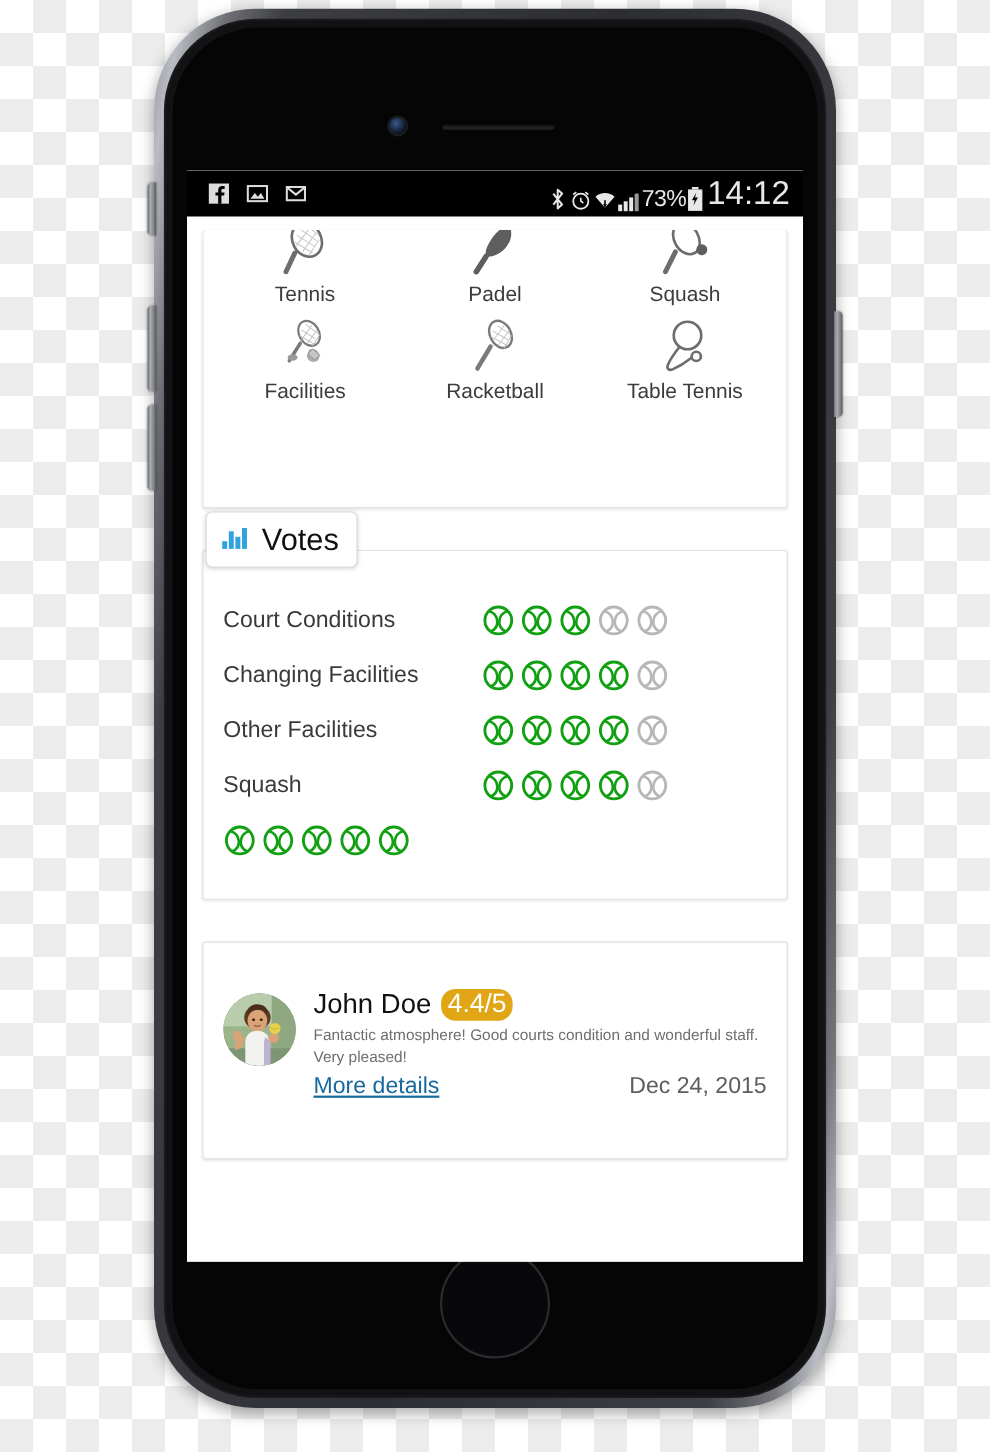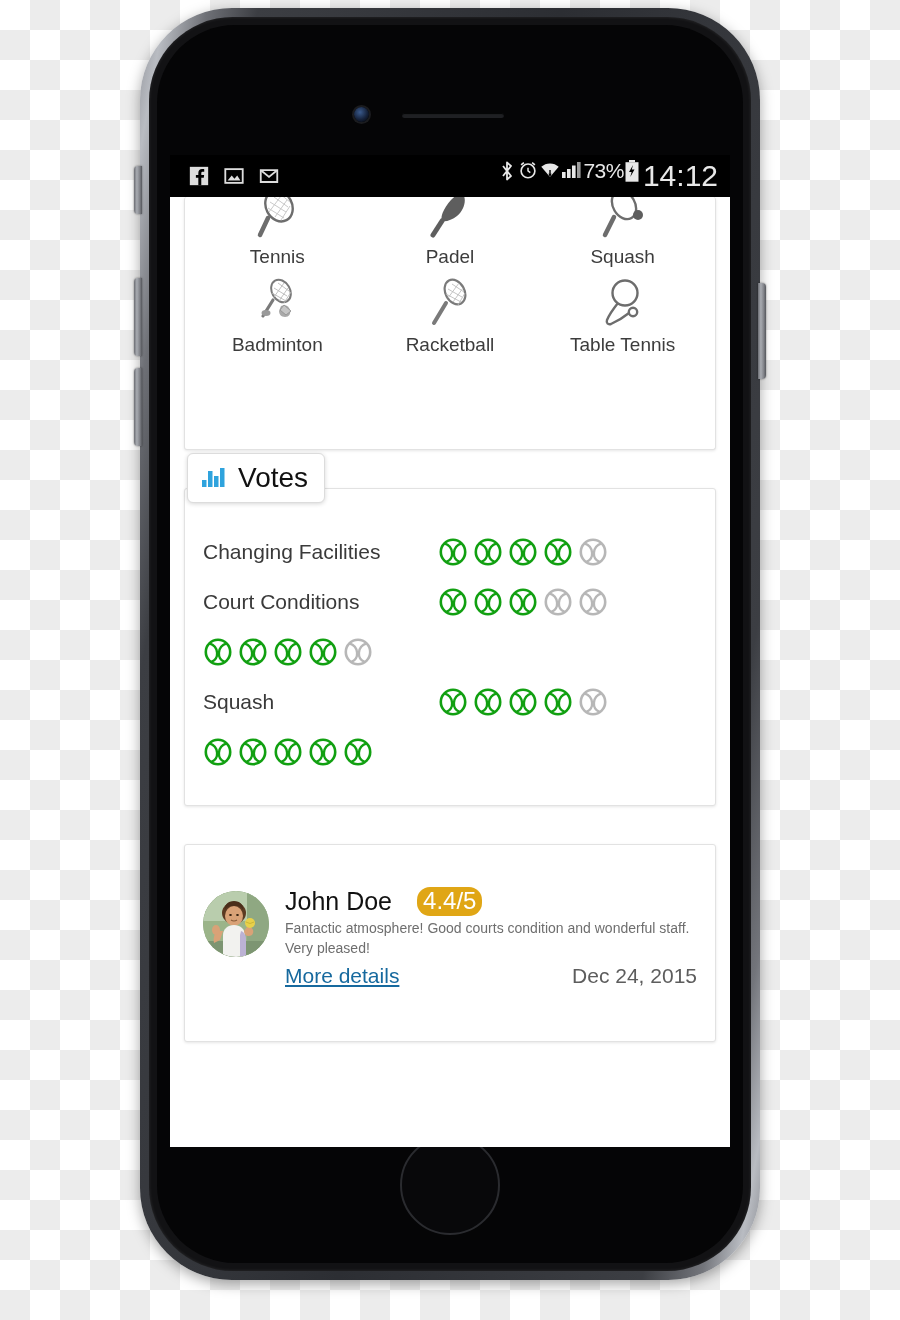--- a/index.html
+++ b/index.html
@@ -83,30 +83,30 @@
   }
 
   
   .statusbar {
     height: 42px; background: #000;
     display: flex; align-items: center;
     padding: 0 12px 0 18px;
     color: #e8e8e8;
   }
   .sb-left { display: flex; align-items: center; gap: 13px; }
-  .sb-right { display: flex; align-items: flex-start; margin-left: auto; }
+  .sb-right { display: flex; align-items: flex-end; margin-left: auto; }
   .sb-icon { display: inline-flex; align-items: center; justify-content: center; }
   .sb-pct { font-size: 21px; letter-spacing: -0.5px; }
   .sb-clock { font-size: 30px; letter-spacing: 0px; margin-left: 3px; }
 
   
   .app {
     height: 950px;
     background: #fff;
-    padding: 0 14px;
+    padding: 12px 14px;
     position: relative;
   }
   .card {
     background: #fff;
     border: 1px solid #e2e2e2;
     border-radius: 3px;
     box-shadow: 0 1px 3px rgba(0,0,0,0.10);
     position: relative;
   }
 
@@ -161,21 +161,21 @@
 
   
   .card-reviews { padding: 42px 18px 0 18px; height: 198px; overflow: hidden; }
   .review { display: flex; gap: 16px; }
   .avatar {
     flex: 0 0 66px; width: 66px; height: 66px; border-radius: 50%;
     overflow: hidden; background: #8aa27c; position: relative;
     margin-top: 4px;
   }
   .review-body { flex: 1; min-width: 0; }
-  .review-head { display: flex; align-items: center; gap: 25px; }
+  .review-head { display: flex; align-items: center; gap: 9px; }
   .review-name { font-size: 25px; color: #111; }
   .rating-badge {
     background: #e0a615; color: #fff;
     font-size: 24px; padding: 1px 6px 3px 6px; line-height: 1.05; border-radius: 13px;
   }
   .review-text {
     font-size: 14px; color: #6e6e6e; line-height: 1.42;
     margin-top: 3px;
   }
   .review-foot {
@@ -321,21 +321,21 @@
               <g stroke="#b9b9b9" stroke-width="0.9">
                 <path d="M20 10l13 8M18 15l14 8M24 5l11 8"></path>
                 <path d="M20 19l10-14M25 23l9-13M30 25l7-11"></path>
               </g>
               <path d="M19 22L9 38" stroke="#7a7a7a" stroke-width="3.2" stroke-linecap="round" fill="none"></path>
               <ellipse cx="12" cy="35" rx="4.5" ry="3" fill="#9a9a9a"></ellipse>
               <path d="M27 28c4-2 8 0 9 4s-1 7-5 7-6-3-6-6z" fill="#aaa"></path>
               <path d="M30 27l-4 5 6 5 5-4z" fill="#c5c5c5" stroke="#8e8e8e" stroke-width="0.8"></path>
             </svg>
           </span>
-          <span class="sport-label">Badminton</span>
+          <span class="sport-label">Facilities</span>
         </div>
 
         <div class="sport">
           <span class="sport-icon">
             <svg width="46" height="52" viewBox="0 0 46 52">
               <g stroke="#7a7a7a" fill="none" stroke-width="2.2">
                 <ellipse cx="28" cy="14" rx="9.5" ry="13" transform="rotate(-28 28 14)"></ellipse>
               </g>
               <g stroke="#bdbdbd" stroke-width="0.9">
                 <path d="M21 11l14 8M19 16l15 8M25 6l12 8"></path>
@@ -371,80 +371,81 @@
             <rect x="7" y="8" width="4.5" height="16" fill="#2fa3dd"></rect>
             <rect x="13" y="13" width="4.5" height="11" fill="#2fa3dd"></rect>
             <rect x="19" y="5" width="4.5" height="19" fill="#2fa3dd"></rect>
           </svg>
         </span>
         <span class="badge-title">Votes</span>
       </div>
 
       <div class="card card-votes">
         <div class="vote-row">
-          <span class="vote-label">Changing Facilities</span>
+          <span class="vote-label">Court Conditions</span>
           <span class="balls">
-              <svg width="30" height="30" viewBox="0 0 30 30">
-                <circle cx="15" cy="15" r="12.2" fill="none" stroke="#11a011" stroke-width="2.6"></circle>
-                <path d="M6.2 6.4c4.8 1.4 7.6 5 7.9 9.4.3 4.3-1.9 7.4-5.6 9.1" fill="none" stroke="#11a011" stroke-width="2.4"></path>
-                <path d="M23.8 6.4c-4.8 1.4-7.6 5-7.9 9.4-.3 4.3 1.9 7.4 5.6 9.1" fill="none" stroke="#11a011" stroke-width="2.4"></path>
-              </svg>
               <svg width="30" height="30" viewBox="0 0 30 30">
                 <circle cx="15" cy="15" r="12.2" fill="none" stroke="#11a011" stroke-width="2.6"></circle>
                 <path d="M6.2 6.4c4.8 1.4 7.6 5 7.9 9.4.3 4.3-1.9 7.4-5.6 9.1" fill="none" stroke="#11a011" stroke-width="2.4"></path>
                 <path d="M23.8 6.4c-4.8 1.4-7.6 5-7.9 9.4-.3 4.3 1.9 7.4 5.6 9.1" fill="none" stroke="#11a011" stroke-width="2.4"></path>
               </svg>
               <svg width="30" height="30" viewBox="0 0 30 30">
                 <circle cx="15" cy="15" r="12.2" fill="none" stroke="#11a011" stroke-width="2.6"></circle>
                 <path d="M6.2 6.4c4.8 1.4 7.6 5 7.9 9.4.3 4.3-1.9 7.4-5.6 9.1" fill="none" stroke="#11a011" stroke-width="2.4"></path>
                 <path d="M23.8 6.4c-4.8 1.4-7.6 5-7.9 9.4-.3 4.3 1.9 7.4 5.6 9.1" fill="none" stroke="#11a011" stroke-width="2.4"></path>
               </svg>
               <svg width="30" height="30" viewBox="0 0 30 30">
                 <circle cx="15" cy="15" r="12.2" fill="none" stroke="#11a011" stroke-width="2.6"></circle>
                 <path d="M6.2 6.4c4.8 1.4 7.6 5 7.9 9.4.3 4.3-1.9 7.4-5.6 9.1" fill="none" stroke="#11a011" stroke-width="2.4"></path>
                 <path d="M23.8 6.4c-4.8 1.4-7.6 5-7.9 9.4-.3 4.3 1.9 7.4 5.6 9.1" fill="none" stroke="#11a011" stroke-width="2.4"></path>
               </svg>
               <svg width="30" height="30" viewBox="0 0 30 30">
                 <circle cx="15" cy="15" r="12.2" fill="none" stroke="#b7b7b7" stroke-width="2.6"></circle>
                 <path d="M6.2 6.4c4.8 1.4 7.6 5 7.9 9.4.3 4.3-1.9 7.4-5.6 9.1" fill="none" stroke="#b7b7b7" stroke-width="2.4"></path>
                 <path d="M23.8 6.4c-4.8 1.4-7.6 5-7.9 9.4-.3 4.3 1.9 7.4 5.6 9.1" fill="none" stroke="#b7b7b7" stroke-width="2.4"></path>
               </svg>
-            </span>
-        </div>
-        <div class="vote-row">
-          <span class="vote-label">Court Conditions</span>
-          <span class="balls">
-              <svg width="30" height="30" viewBox="0 0 30 30">
-                <circle cx="15" cy="15" r="12.2" fill="none" stroke="#11a011" stroke-width="2.6"></circle>
-                <path d="M6.2 6.4c4.8 1.4 7.6 5 7.9 9.4.3 4.3-1.9 7.4-5.6 9.1" fill="none" stroke="#11a011" stroke-width="2.4"></path>
-                <path d="M23.8 6.4c-4.8 1.4-7.6 5-7.9 9.4-.3 4.3 1.9 7.4 5.6 9.1" fill="none" stroke="#11a011" stroke-width="2.4"></path>
-              </svg>
-              <svg width="30" height="30" viewBox="0 0 30 30">
-                <circle cx="15" cy="15" r="12.2" fill="none" stroke="#11a011" stroke-width="2.6"></circle>
-                <path d="M6.2 6.4c4.8 1.4 7.6 5 7.9 9.4.3 4.3-1.9 7.4-5.6 9.1" fill="none" stroke="#11a011" stroke-width="2.4"></path>
-                <path d="M23.8 6.4c-4.8 1.4-7.6 5-7.9 9.4-.3 4.3 1.9 7.4 5.6 9.1" fill="none" stroke="#11a011" stroke-width="2.4"></path>
-              </svg>
-              <svg width="30" height="30" viewBox="0 0 30 30">
-                <circle cx="15" cy="15" r="12.2" fill="none" stroke="#11a011" stroke-width="2.6"></circle>
-                <path d="M6.2 6.4c4.8 1.4 7.6 5 7.9 9.4.3 4.3-1.9 7.4-5.6 9.1" fill="none" stroke="#11a011" stroke-width="2.4"></path>
-                <path d="M23.8 6.4c-4.8 1.4-7.6 5-7.9 9.4-.3 4.3 1.9 7.4 5.6 9.1" fill="none" stroke="#11a011" stroke-width="2.4"></path>
-              </svg>
               <svg width="30" height="30" viewBox="0 0 30 30">
                 <circle cx="15" cy="15" r="12.2" fill="none" stroke="#b7b7b7" stroke-width="2.6"></circle>
                 <path d="M6.2 6.4c4.8 1.4 7.6 5 7.9 9.4.3 4.3-1.9 7.4-5.6 9.1" fill="none" stroke="#b7b7b7" stroke-width="2.4"></path>
                 <path d="M23.8 6.4c-4.8 1.4-7.6 5-7.9 9.4-.3 4.3 1.9 7.4 5.6 9.1" fill="none" stroke="#b7b7b7" stroke-width="2.4"></path>
               </svg>
+            </span>
+        </div>
+        <div class="vote-row">
+          <span class="vote-label">Changing Facilities</span>
+          <span class="balls">
+              <svg width="30" height="30" viewBox="0 0 30 30">
+                <circle cx="15" cy="15" r="12.2" fill="none" stroke="#11a011" stroke-width="2.6"></circle>
+                <path d="M6.2 6.4c4.8 1.4 7.6 5 7.9 9.4.3 4.3-1.9 7.4-5.6 9.1" fill="none" stroke="#11a011" stroke-width="2.4"></path>
+                <path d="M23.8 6.4c-4.8 1.4-7.6 5-7.9 9.4-.3 4.3 1.9 7.4 5.6 9.1" fill="none" stroke="#11a011" stroke-width="2.4"></path>
+              </svg>
+              <svg width="30" height="30" viewBox="0 0 30 30">
+                <circle cx="15" cy="15" r="12.2" fill="none" stroke="#11a011" stroke-width="2.6"></circle>
+                <path d="M6.2 6.4c4.8 1.4 7.6 5 7.9 9.4.3 4.3-1.9 7.4-5.6 9.1" fill="none" stroke="#11a011" stroke-width="2.4"></path>
+                <path d="M23.8 6.4c-4.8 1.4-7.6 5-7.9 9.4-.3 4.3 1.9 7.4 5.6 9.1" fill="none" stroke="#11a011" stroke-width="2.4"></path>
+              </svg>
+              <svg width="30" height="30" viewBox="0 0 30 30">
+                <circle cx="15" cy="15" r="12.2" fill="none" stroke="#11a011" stroke-width="2.6"></circle>
+                <path d="M6.2 6.4c4.8 1.4 7.6 5 7.9 9.4.3 4.3-1.9 7.4-5.6 9.1" fill="none" stroke="#11a011" stroke-width="2.4"></path>
+                <path d="M23.8 6.4c-4.8 1.4-7.6 5-7.9 9.4-.3 4.3 1.9 7.4 5.6 9.1" fill="none" stroke="#11a011" stroke-width="2.4"></path>
+              </svg>
+              <svg width="30" height="30" viewBox="0 0 30 30">
+                <circle cx="15" cy="15" r="12.2" fill="none" stroke="#11a011" stroke-width="2.6"></circle>
+                <path d="M6.2 6.4c4.8 1.4 7.6 5 7.9 9.4.3 4.3-1.9 7.4-5.6 9.1" fill="none" stroke="#11a011" stroke-width="2.4"></path>
+                <path d="M23.8 6.4c-4.8 1.4-7.6 5-7.9 9.4-.3 4.3 1.9 7.4 5.6 9.1" fill="none" stroke="#11a011" stroke-width="2.4"></path>
+              </svg>
               <svg width="30" height="30" viewBox="0 0 30 30">
                 <circle cx="15" cy="15" r="12.2" fill="none" stroke="#b7b7b7" stroke-width="2.6"></circle>
                 <path d="M6.2 6.4c4.8 1.4 7.6 5 7.9 9.4.3 4.3-1.9 7.4-5.6 9.1" fill="none" stroke="#b7b7b7" stroke-width="2.4"></path>
                 <path d="M23.8 6.4c-4.8 1.4-7.6 5-7.9 9.4-.3 4.3 1.9 7.4 5.6 9.1" fill="none" stroke="#b7b7b7" stroke-width="2.4"></path>
               </svg>
             </span>
         </div>
         <div class="vote-row">
+          <span class="vote-label">Other Facilities</span>
           <span class="balls">
               <svg width="30" height="30" viewBox="0 0 30 30">
                 <circle cx="15" cy="15" r="12.2" fill="none" stroke="#11a011" stroke-width="2.6"></circle>
                 <path d="M6.2 6.4c4.8 1.4 7.6 5 7.9 9.4.3 4.3-1.9 7.4-5.6 9.1" fill="none" stroke="#11a011" stroke-width="2.4"></path>
                 <path d="M23.8 6.4c-4.8 1.4-7.6 5-7.9 9.4-.3 4.3 1.9 7.4 5.6 9.1" fill="none" stroke="#11a011" stroke-width="2.4"></path>
               </svg>
               <svg width="30" height="30" viewBox="0 0 30 30">
                 <circle cx="15" cy="15" r="12.2" fill="none" stroke="#11a011" stroke-width="2.6"></circle>
                 <path d="M6.2 6.4c4.8 1.4 7.6 5 7.9 9.4.3 4.3-1.9 7.4-5.6 9.1" fill="none" stroke="#11a011" stroke-width="2.4"></path>
                 <path d="M23.8 6.4c-4.8 1.4-7.6 5-7.9 9.4-.3 4.3 1.9 7.4 5.6 9.1" fill="none" stroke="#11a011" stroke-width="2.4"></path>

